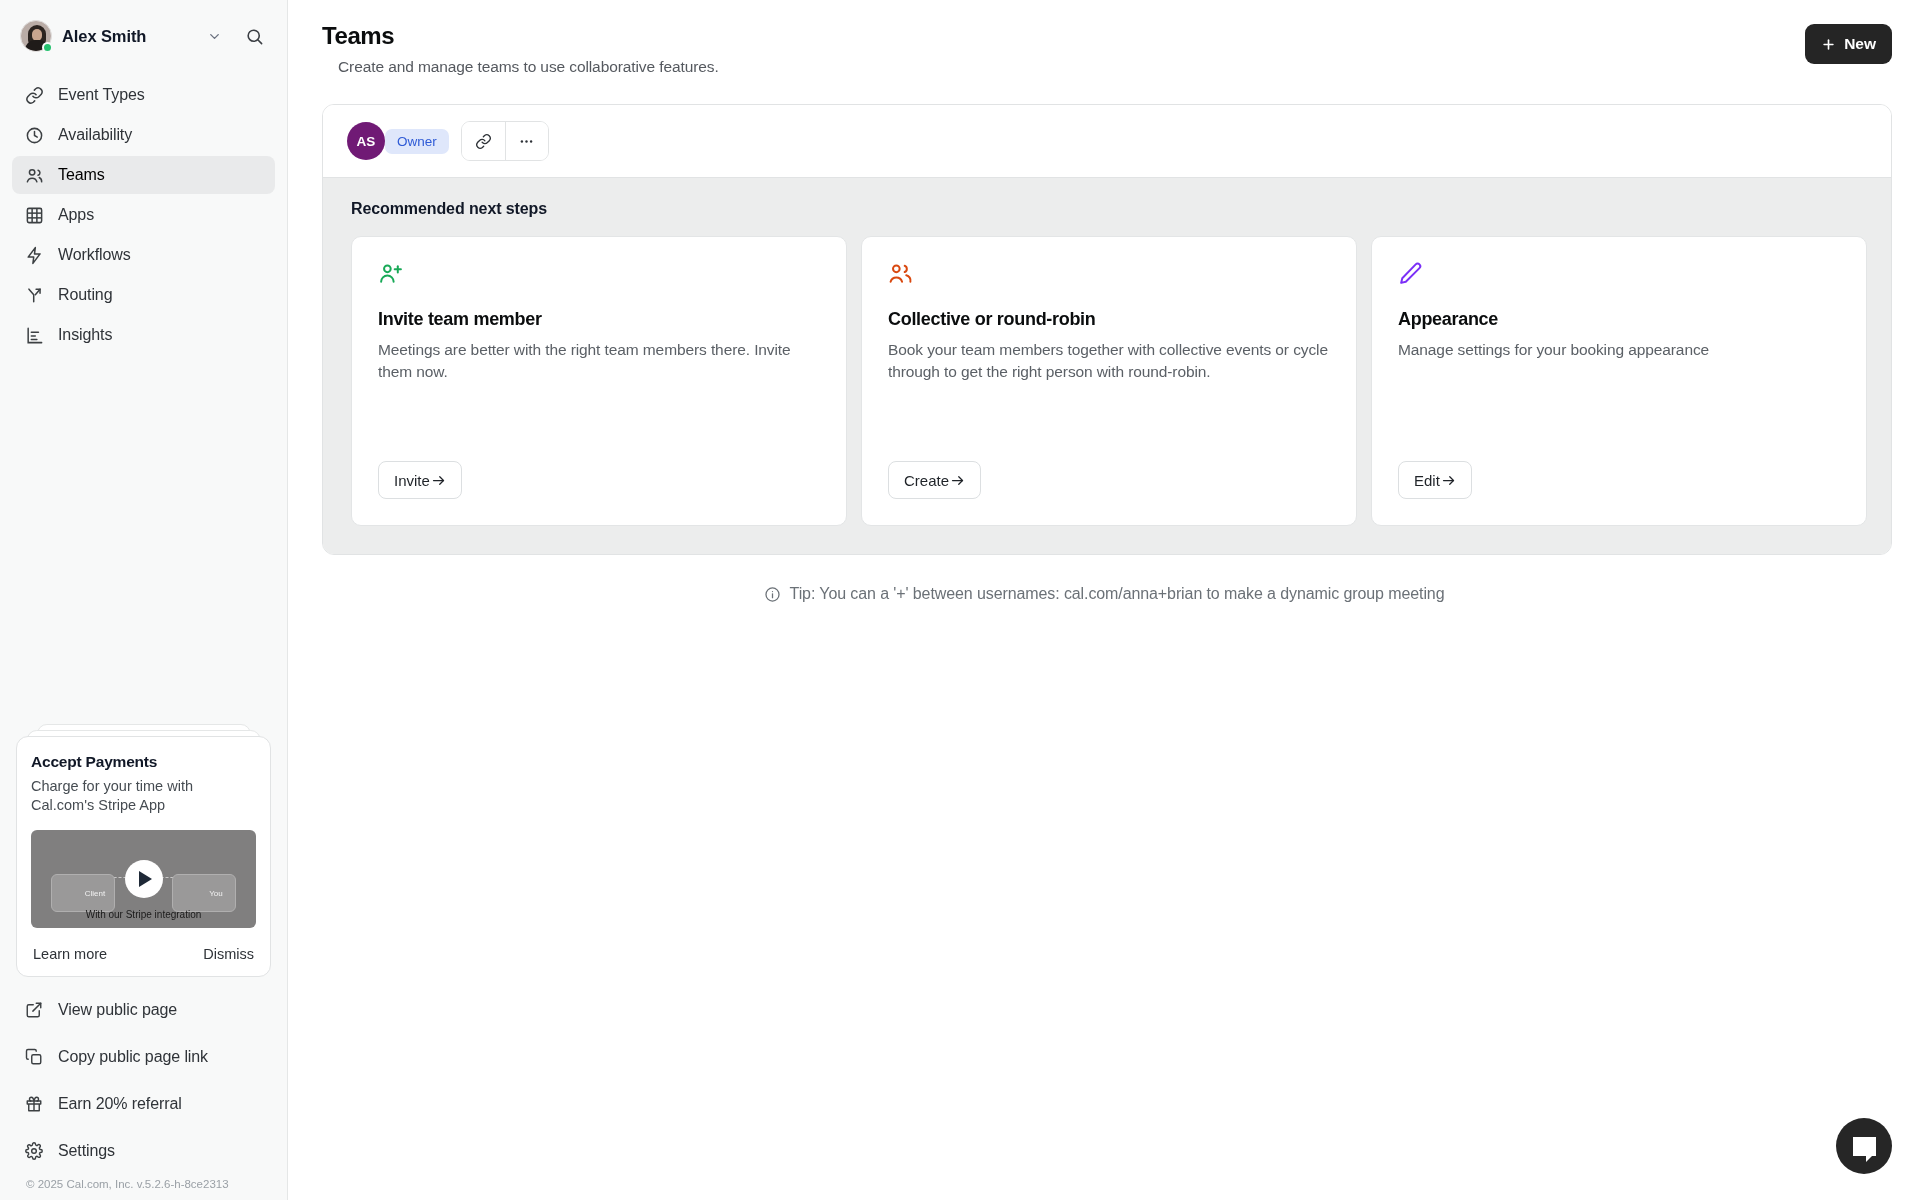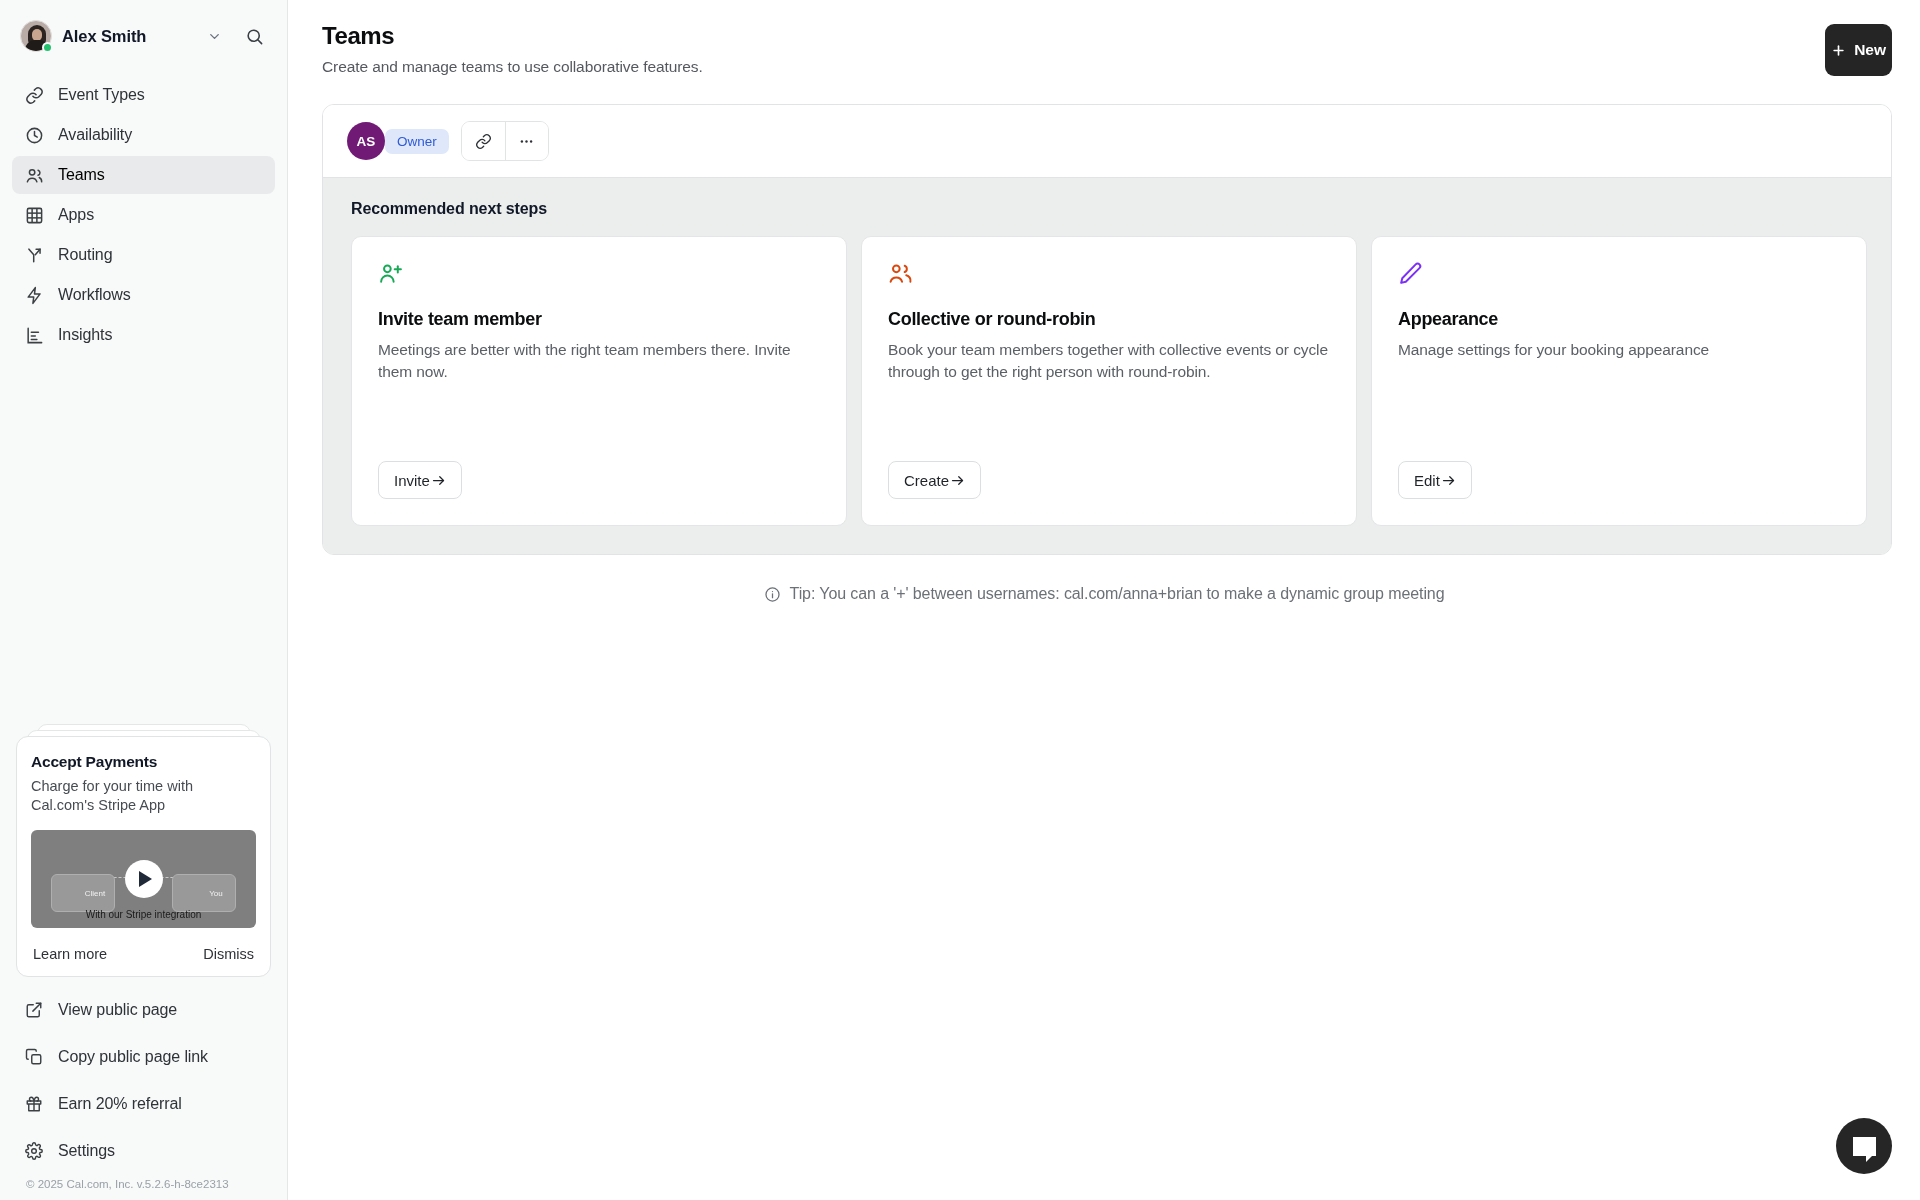--- a/index.html
+++ b/index.html
@@ -141,26 +141,26 @@
     font-size: 11.5px; color: #9aa0a6;
   }
 
   
   .main { flex: 1; height: 1200px; position: relative; background: #fff; overflow: hidden; }
   .main-head {
     display: flex; align-items: flex-start; justify-content: space-between;
     padding: 22px 28px 0 34px;
   }
   .page-title { font-size: 24px; font-weight: 700; color: #0b0d0e; letter-spacing: -0.4px; }
-  .page-sub { font-size: 15.5px; color: #55595f; margin-top: 8px; letter-spacing: -0.1px; }
+  .page-sub { font-size: 15.5px; color: #55595f; margin-top: 8px; letter-spacing: -0.1px; margin-left: 16px; }
   .new-btn {
     display: flex; align-items: center; gap: 8px;
     background: #252525; color: #fff;
     border: none; border-radius: 9px;
-    height: 52px; padding: 0 6px;
+    height: 40px; padding: 0 16px;
     font-size: 15.5px; font-weight: 600; cursor: pointer;
     font-family: "Liberation Sans", sans-serif;
     margin-top: 2px;
   }
 
   .team-panel {
     margin: 28px 28px 0 34px;
     border: 1px solid #e1e3e4; border-radius: 12px;
     overflow: hidden; background: #fff;
   }
@@ -303,35 +303,35 @@
               <line x1="3" y1="9" x2="21" y2="9"></line>
               <line x1="3" y1="15" x2="21" y2="15"></line>
               <line x1="9" y1="3" x2="9" y2="21"></line>
               <line x1="15" y1="3" x2="15" y2="21"></line>
             </svg>
         </span>
         <span>Apps</span>
       </div>
       <div class="nav-item">
         <span class="ico">
+          <svg width="19" height="19" viewBox="0 0 24 24" fill="none" stroke="currentColor" stroke-width="1.9" stroke-linejoin="round">
+              <polygon points="13 2 4 14 11 14 10 22 19 10 12 10"></polygon>
+            </svg>
+        </span>
+        <span>Workflows</span>
+      </div>
+      <div class="nav-item">
+        <span class="ico">
           <svg width="19" height="19" viewBox="0 0 24 24" fill="none" stroke="currentColor" stroke-width="1.9" stroke-linecap="round" stroke-linejoin="round">
               <path d="M5 4l6 7v9"></path>
               <path d="M19 4l-6 7"></path>
               <polyline points="14 4 19 4 19 9"></polyline>
             </svg>
         </span>
         <span>Routing</span>
-      </div>
-      <div class="nav-item">
-        <span class="ico">
-          <svg width="19" height="19" viewBox="0 0 24 24" fill="none" stroke="currentColor" stroke-width="1.9" stroke-linejoin="round">
-              <polygon points="13 2 4 14 11 14 10 22 19 10 12 10"></polygon>
-            </svg>
-        </span>
-        <span>Workflows</span>
       </div>
       <div class="nav-item">
         <span class="ico">
           <svg width="19" height="19" viewBox="0 0 24 24" fill="none" stroke="currentColor" stroke-width="1.9" stroke-linecap="round">
               <path d="M4 3v18h17"></path>
               <line x1="8" y1="8" x2="17" y2="8"></line>
               <line x1="8" y1="12.5" x2="13" y2="12.5"></line>
               <line x1="8" y1="17" x2="15" y2="17"></line>
             </svg>
         </span>

